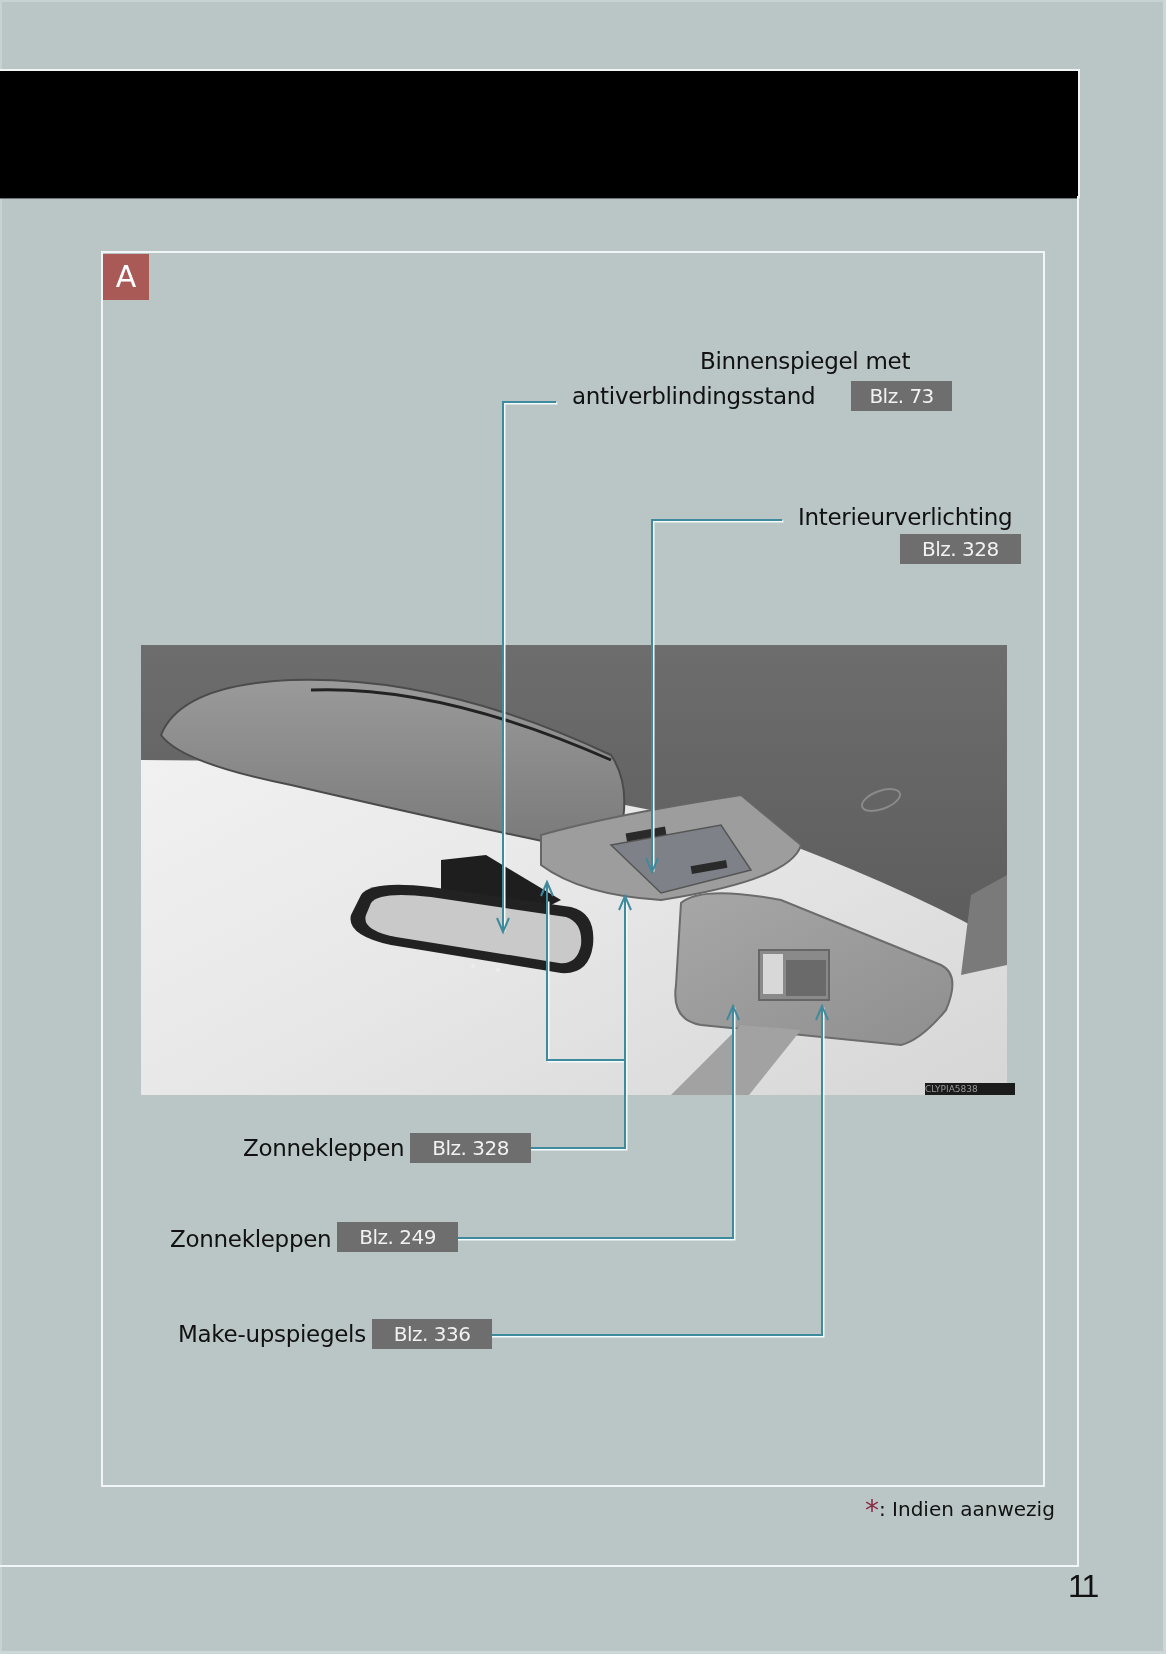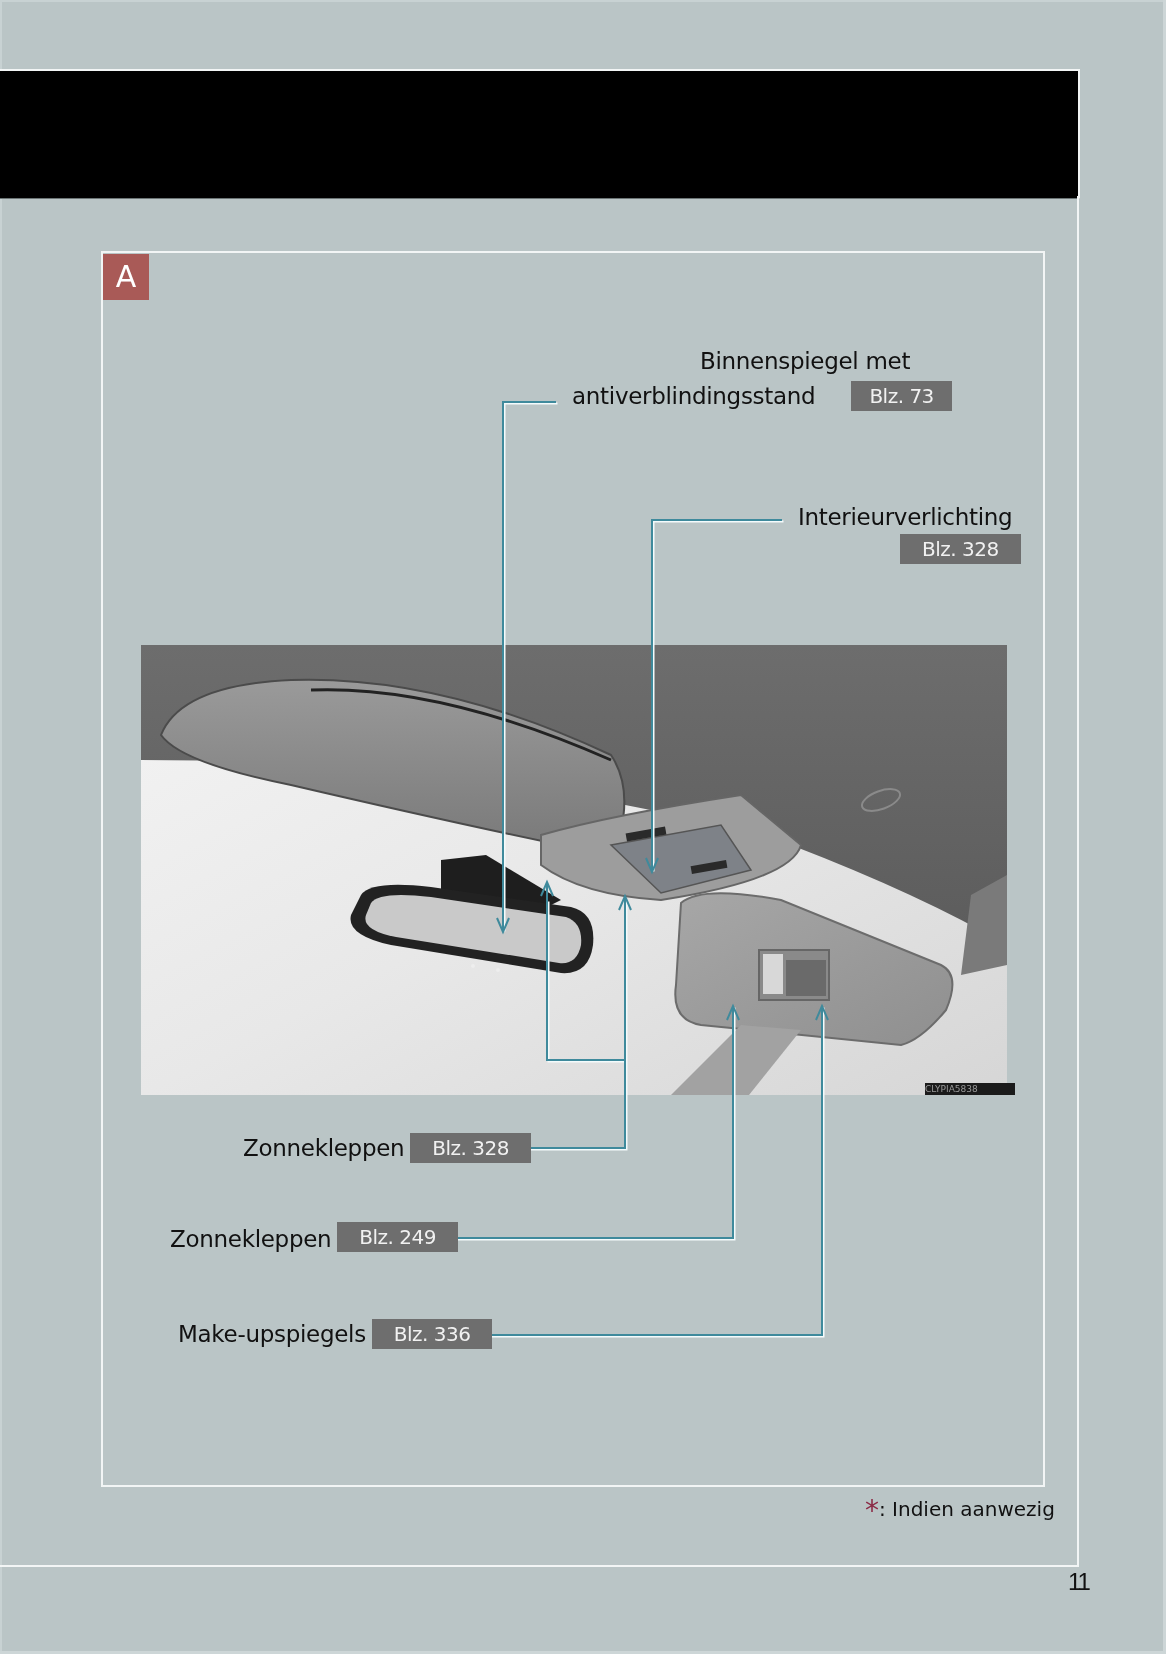--- a/index.html
+++ b/index.html
@@ -52,21 +52,21 @@
     background:#1b1b1b; color:#9a9a9a; font-size:9px; line-height:12px;
     text-align:left; font-family:"DejaVu Sans", sans-serif;
   }
   .lines { position:absolute; left:0; top:0; width:1166px; height:1654px; pointer-events:none; }
   .footnote {
     position:absolute; left:865px; top:1494px; font-size:20px; color:#111;
     font-family:"DejaVu Sans", sans-serif; white-space:nowrap;
   }
   .footnote-star { color:#8b2a45; font-size:28px; vertical-align:-4px; }
   .page-number {
-    position:absolute; left:1068px; top:1568px; font-size:24px; color:#111;
+    position:absolute; left:1068px; top:1568px; font-size:32px; color:#111;
     font-family:"Liberation Sans", sans-serif; letter-spacing:-2px;
   }
 </style>
 </head>
 <body>
 
 <div class="page-edge-top"></div>
 <div class="page-edge-left"></div>
 <div class="page-edge-right"></div>
 <div class="page-edge-bottom"></div>

